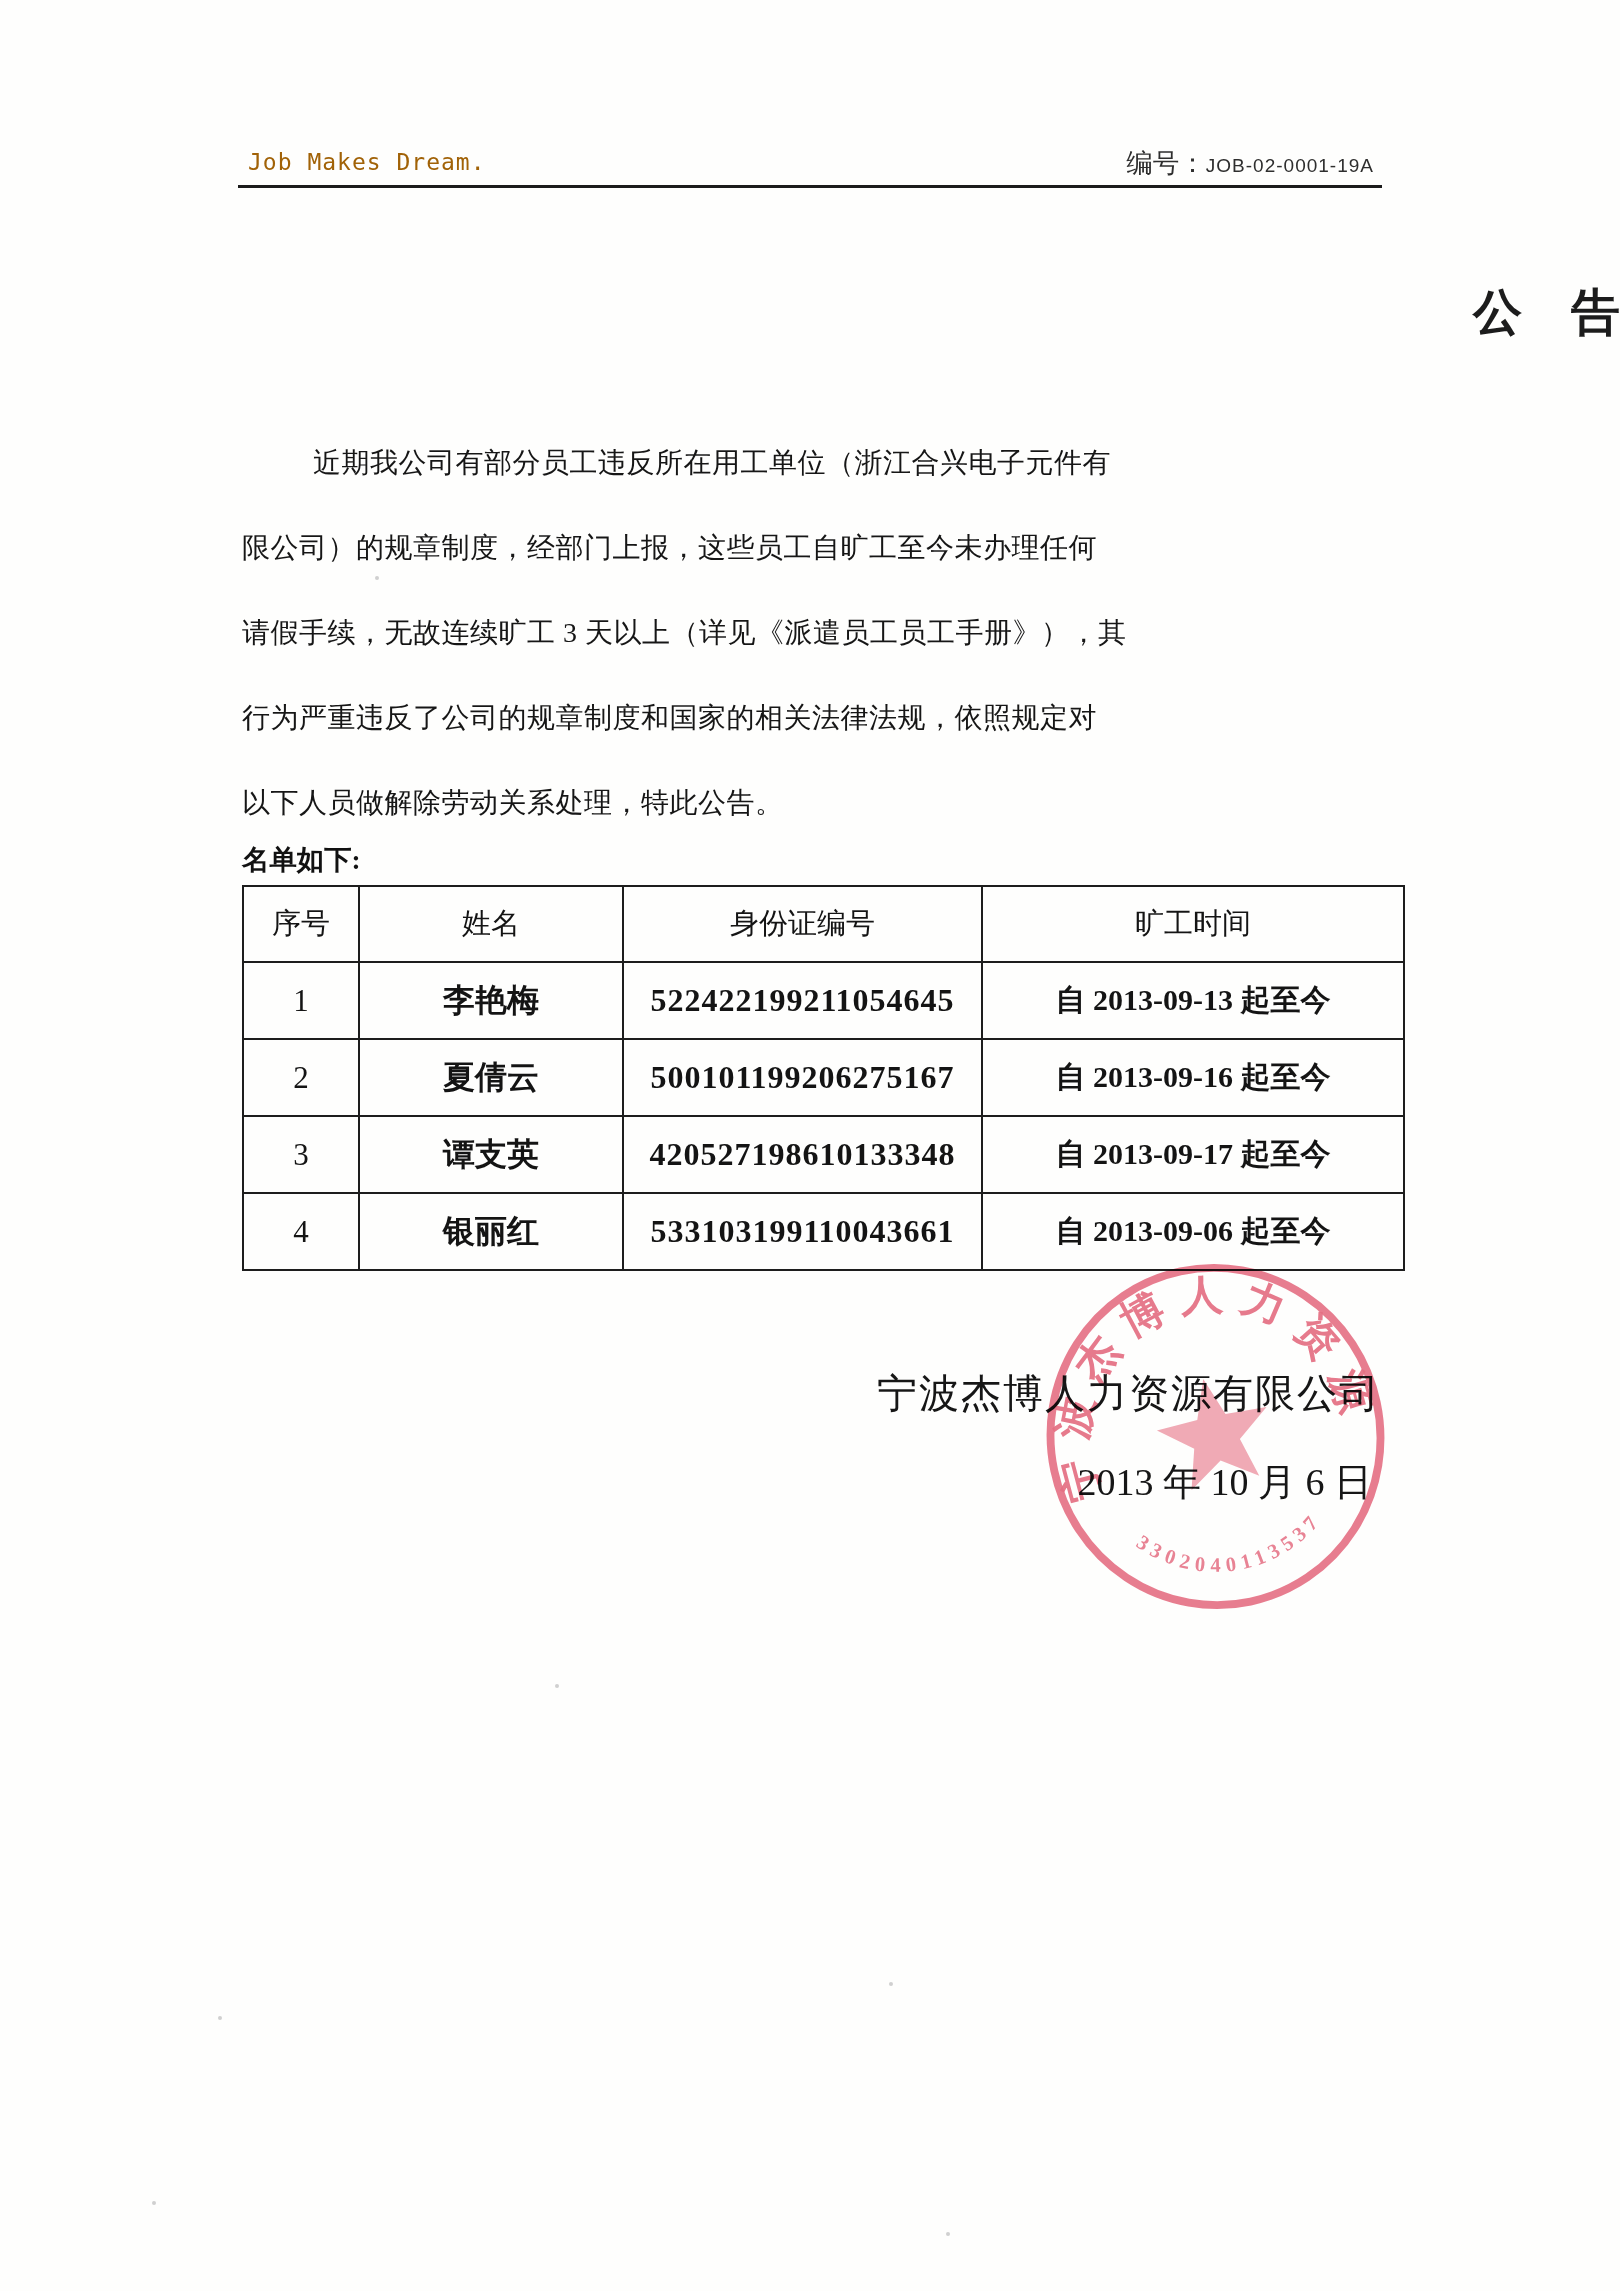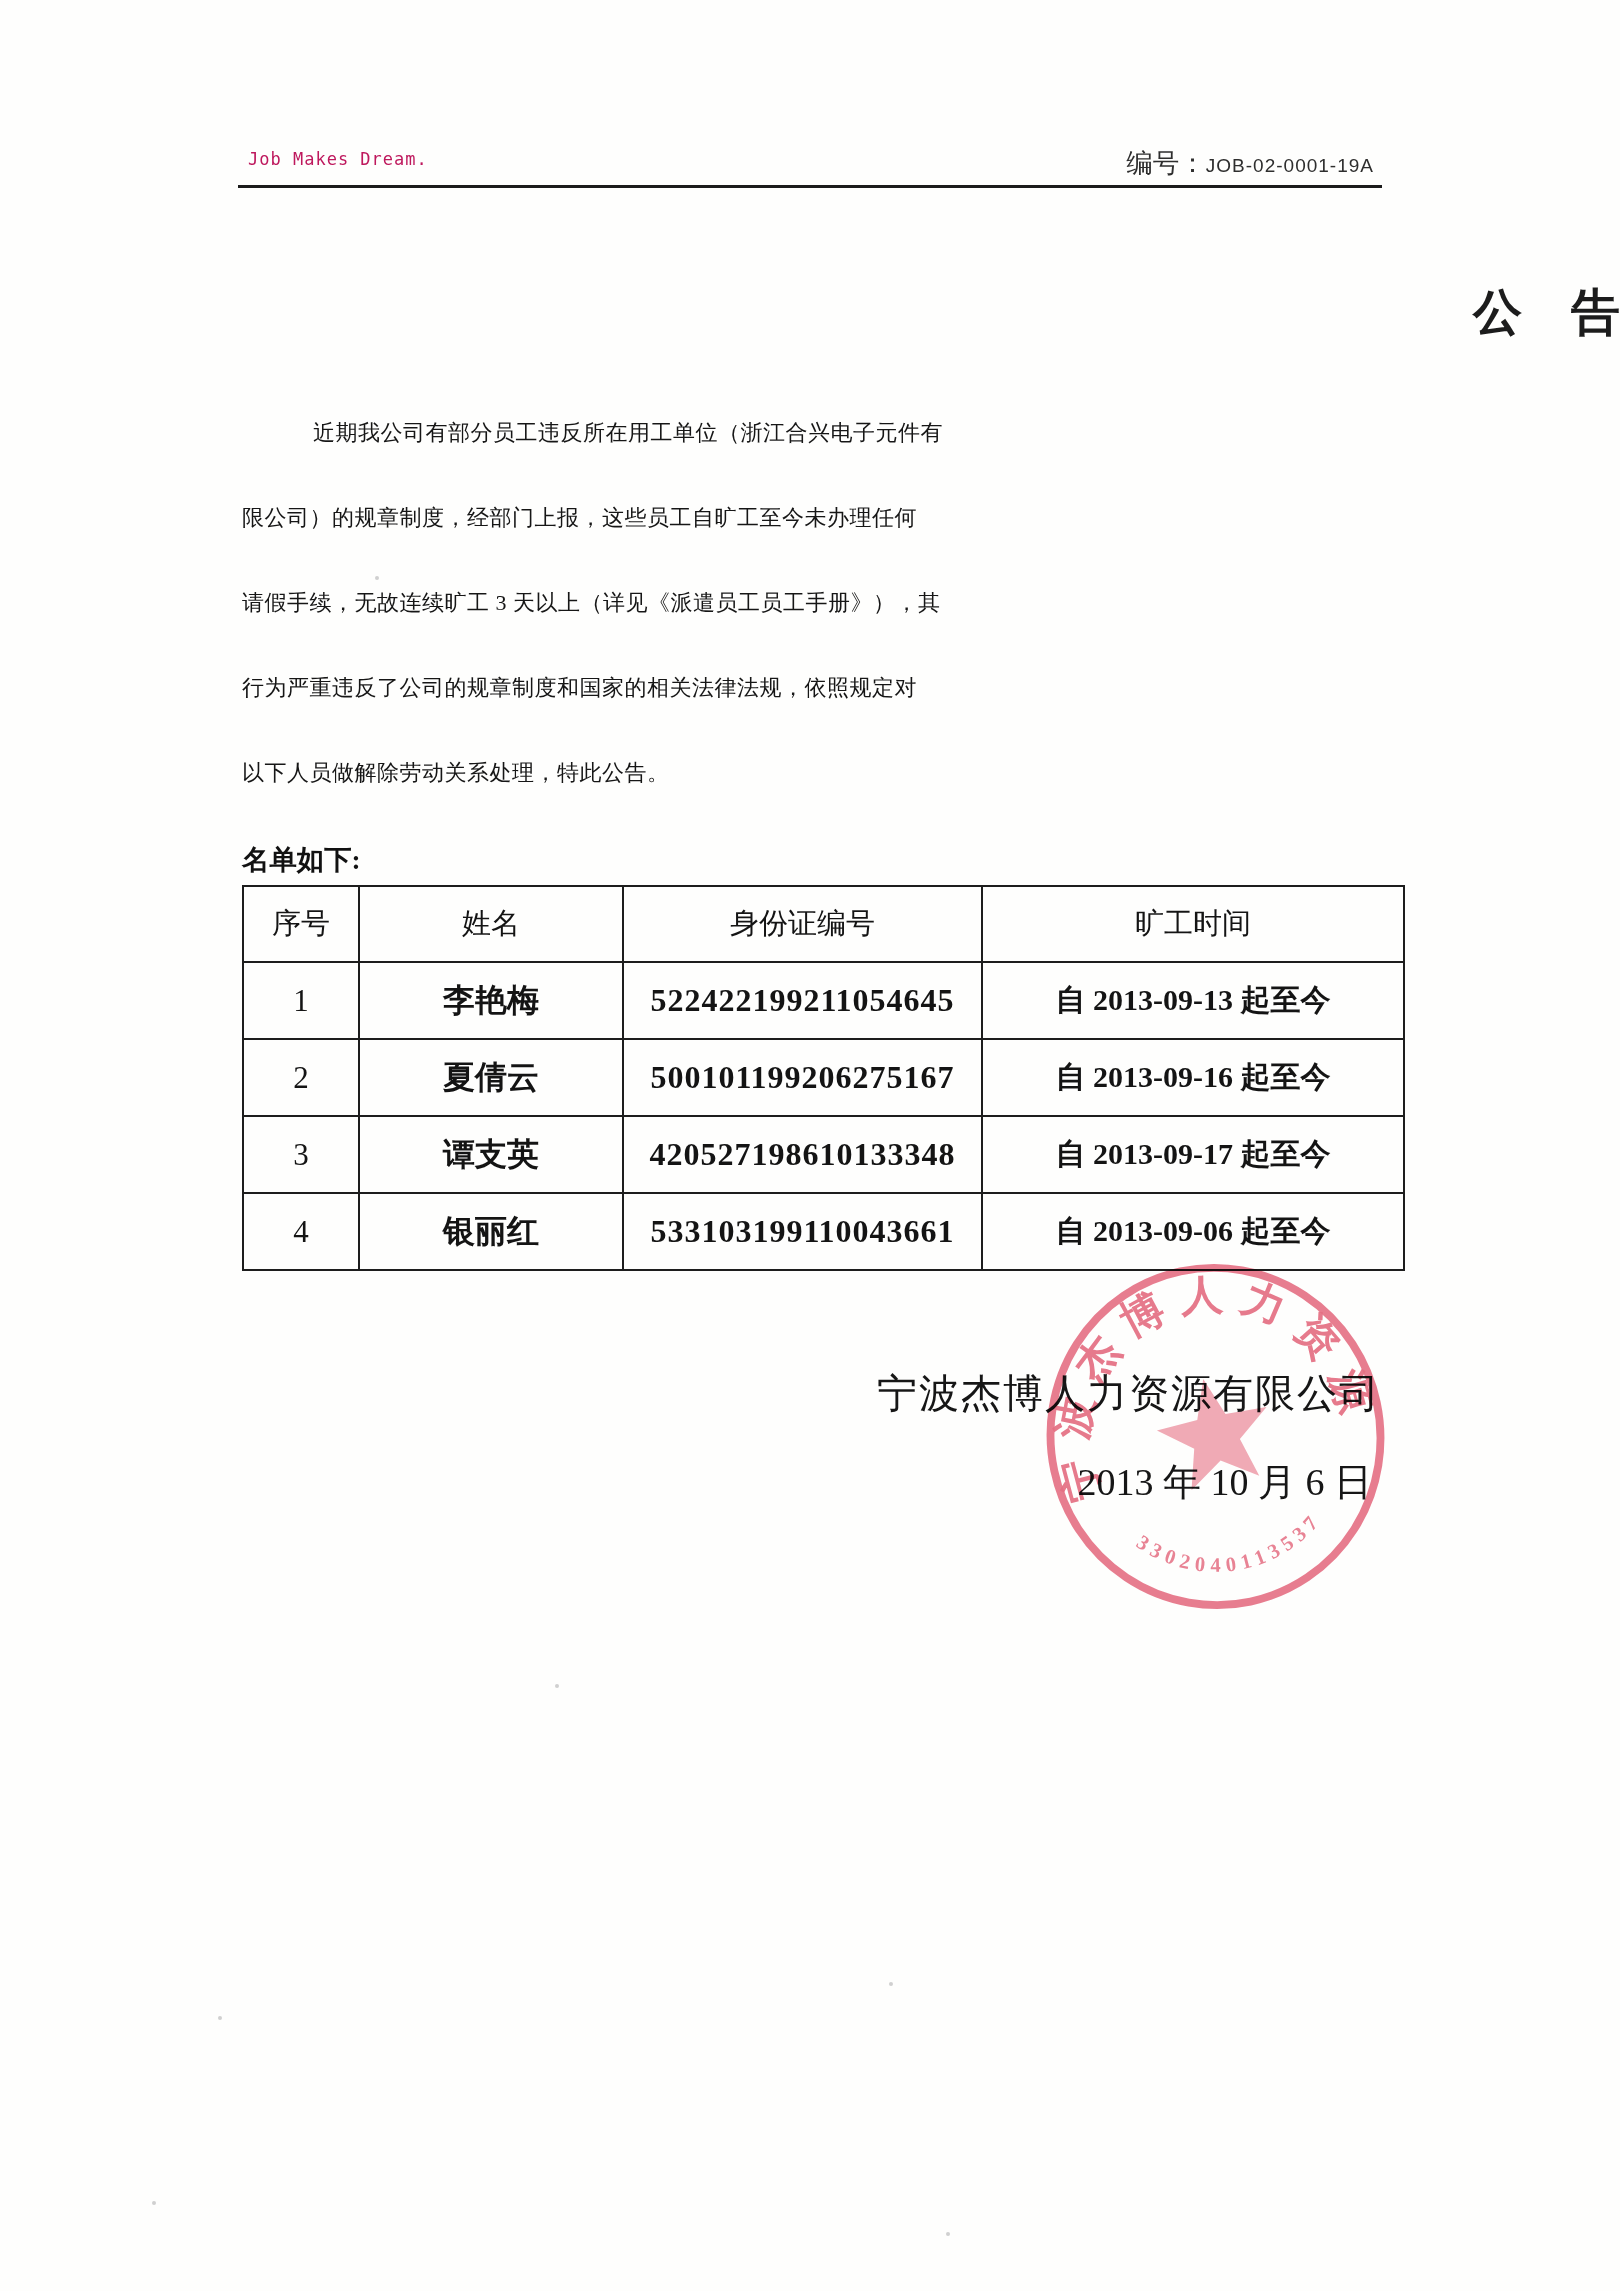--- a/index.html
+++ b/index.html
@@ -8,43 +8,43 @@
     width:1620px;height:2292px;
     background:#fefefd;
     font-family:"Liberation Serif","DejaVu Serif",serif;
     color:#1d1d1d;
     overflow:hidden;
   }
   
   .hdr-slogan{
     position:absolute;left:248px;top:149px;
     font-family:"DejaVu Sans Mono","Liberation Mono",monospace;
-    font-size:17px;color:#be185d;letter-spacing:1px;
+    font-size:23px;color:#a16207;letter-spacing:1px;
   }
   .hdr-ref{
     position:absolute;right:246px;top:145px;
     font-size:26.5px;color:#2e2e2e;white-space:nowrap;
   }
   .hdr-ref .code{
     font-family:Liberation Sans, sans-serif;
     font-size:19px;letter-spacing:1px;
   }
   .hdr-rule{
     position:absolute;left:238px;top:185px;width:1144px;height:2.9px;
     background:#1b1b1b;
   }
   
   .doc-title{
     position:absolute;left:0;top:280px;width:1620px;
     text-align:right;font-size:49px;font-weight:bold;color:#1c1c1c;
   }
   
   .body-block{
-    position:absolute;left:242px;top:390px;width:1145px;
-    font-size:22px;line-height:85px;color:#161616;
+    position:absolute;left:242px;top:420px;width:1145px;
+    font-size:28px;line-height:85px;color:#161616;
     letter-spacing:0.5px;
   }
   .body-line{white-space:nowrap;}
   .body-line.indent{text-indent:71px;}
   
   .list-label{
     position:absolute;left:242px;top:828px;
     font-size:27.4px;font-weight:bold;color:#111;margin-top:14px;
   }
   

